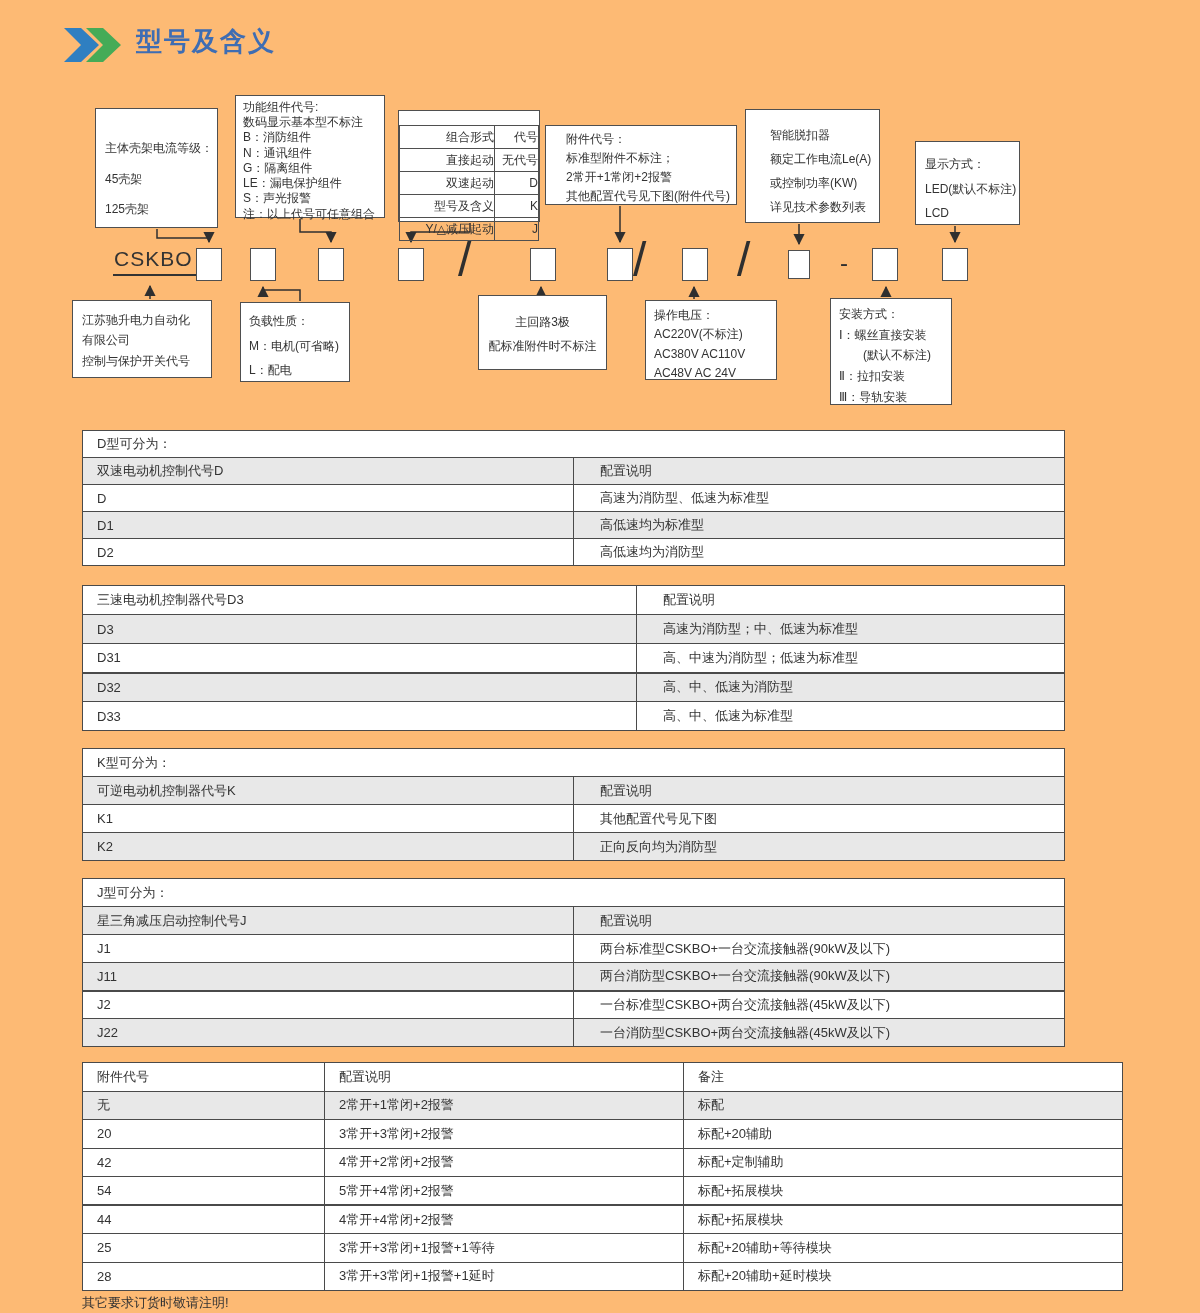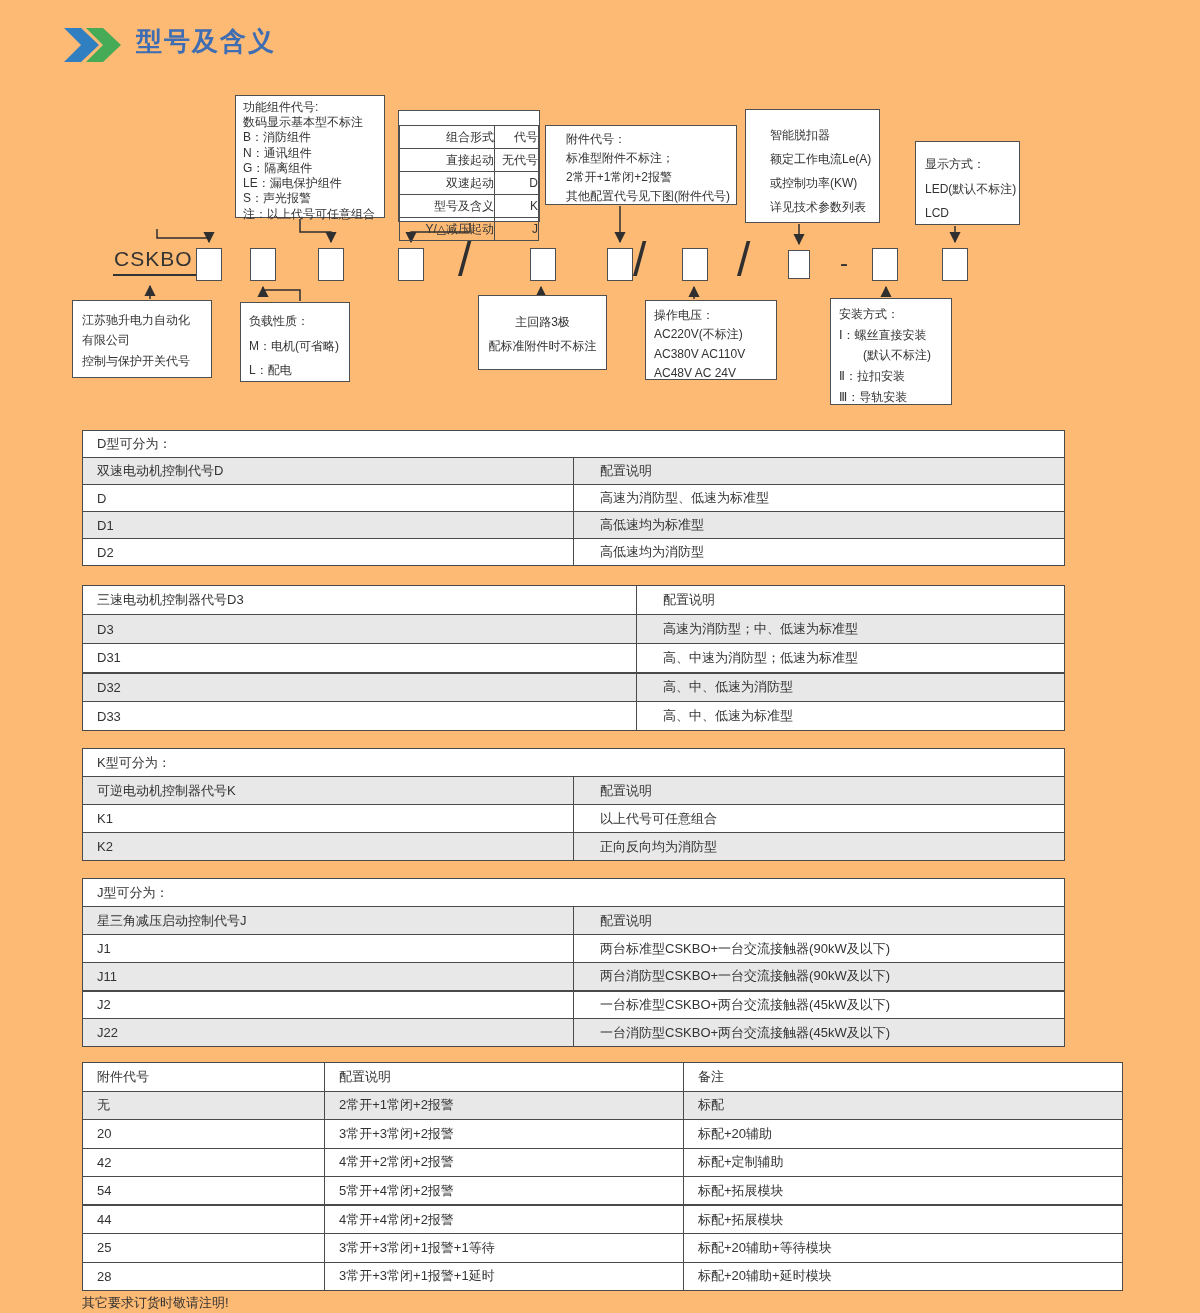--- a/index.html
+++ b/index.html
@@ -93,20 +93,23 @@
       <path d="M799,224 L799,244" marker-end="url(#arr)"></path>
       <path d="M955,226 L955,242" marker-end="url(#arr)"></path>
       <path d="M150,299 L150,286" marker-end="url(#arr)"></path>
       <path d="M300,301 L300,290 L263,290 L263,287" marker-end="url(#arr)"></path>
       <path d="M541,294 L541,287" marker-end="url(#arr)"></path>
       <path d="M694,299 L694,287" marker-end="url(#arr)"></path>
       <path d="M886,297 L886,287" marker-end="url(#arr)"></path>
     </g>
   </svg>
 
+  <div class="callout co-a">主体壳架电流等级：
+45壳架
+125壳架</div>
   <div class="callout co-b">功能组件代号:
 数码显示基本型不标注
 B：消防组件
 N：通讯组件
 G：隔离组件
 LE：漏电保护组件
 S：声光报警
 注：以上代号可任意组合</div>
 
   <div class="callout co-c">
@@ -239,21 +242,21 @@
       <tbody>
           <tr>
         <td colspan="2">K型可分为：</td>
       </tr>
       <tr class="gray">
         <td class="w1">可逆电动机控制器代号K</td>
         <td class="c2">配置说明</td>
       </tr>
       <tr>
         <td class="w1">K1</td>
-        <td class="c2">以上代号可任意组合</td>
+        <td class="c2">其他配置代号见下图</td>
       </tr>
       <tr class="gray">
         <td class="w1">K2</td>
         <td class="c2">正向反向均为消防型</td>
       </tr>
     </tbody>
       </table>
   </div>
 
   <div class="tbl-wrap t4">

